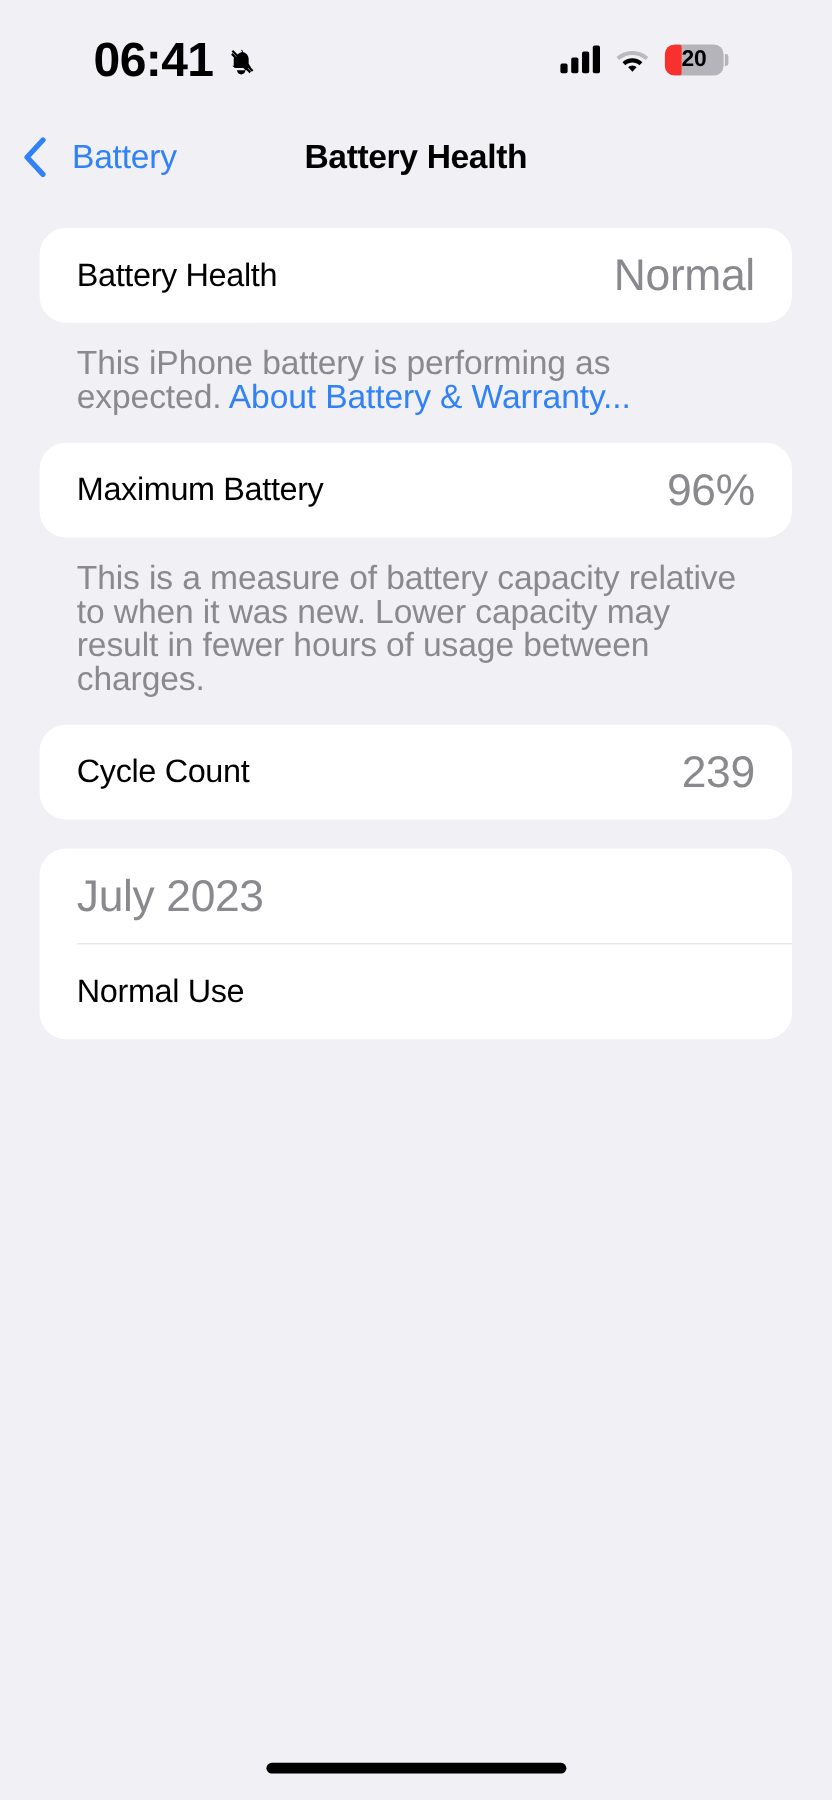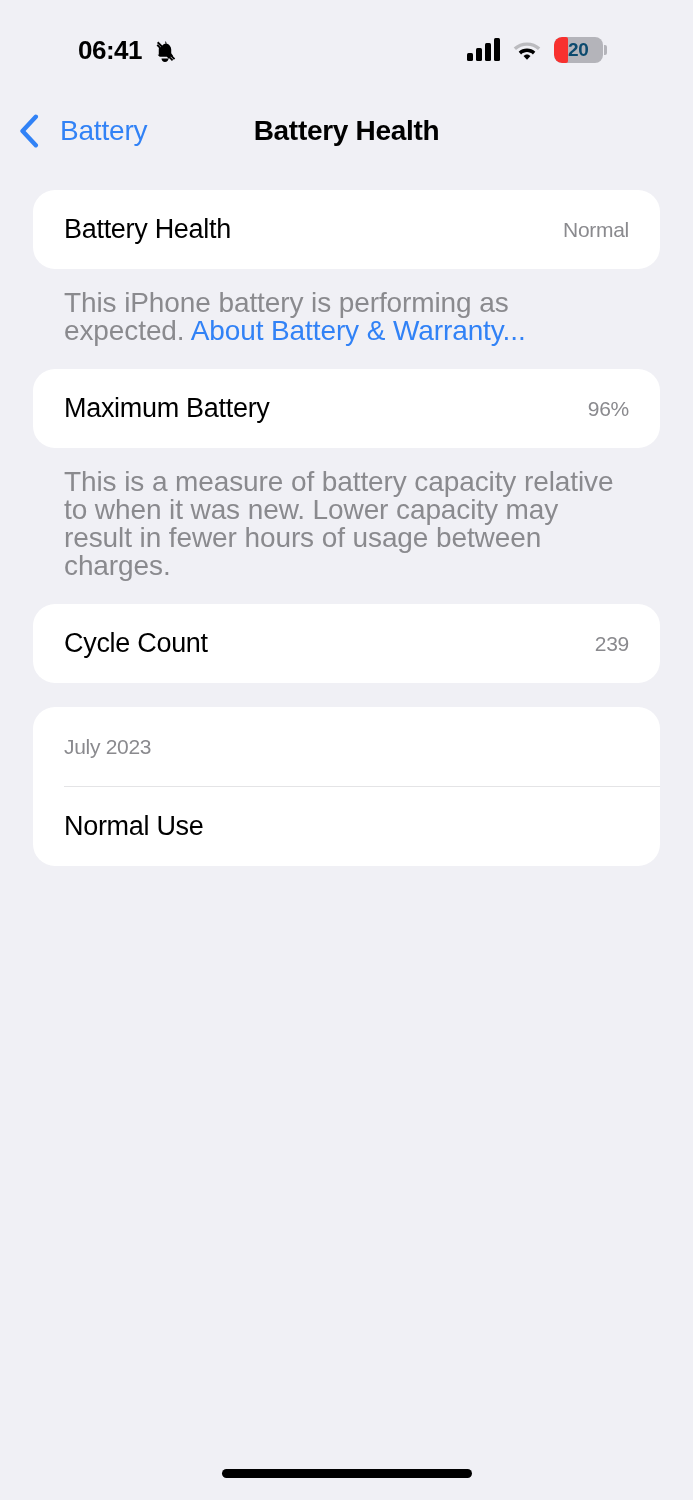--- a/index.html
+++ b/index.html
@@ -27,21 +27,21 @@
     position: relative;
   }
   .status-left {
     display: flex;
     align-items: center;
     gap: 10px;
     margin-left: 78px;
     margin-top: 4px;
   }
   .status-time {
-    font-size: 26px;
+    font-size: 40px;
     font-weight: bold;
     color: #000;
     letter-spacing: -0.5px;
     line-height: 1;
   }
   .bell-slash-icon {
     width: 26px;
     height: 26px;
     display: block;
     margin-top: 3px;
@@ -94,21 +94,21 @@
     border-radius: 8px 2px 2px 8px;
   }
   .battery-level-text {
     position: absolute;
     left: 0; right: 0; top: 0; bottom: 0;
     display: flex;
     align-items: center;
     justify-content: center;
     font-size: 19px;
     font-weight: bold;
-    color: #0c4a6e;
+    color: #000000;
     letter-spacing: -0.3px;
     z-index: 2;
   }
   .battery-cap {
     width: 3px;
     height: 10px;
     background: #b4b4ba;
     border-radius: 0 2px 2px 0;
     margin-left: 1.5px;
   }
@@ -164,21 +164,21 @@
     justify-content: space-between;
     padding: 0 31px;
     box-sizing: border-box;
   }
   .row-label {
     font-size: 27px;
     color: #000;
     letter-spacing: -0.3px;
   }
   .row-value {
-    font-size: 21px;
+    font-size: 37px;
     color: #8a8a8e;
     letter-spacing: -0.3px;
   }
   .divider {
     height: 1px;
     background: #e4e4e6;
     margin-left: 31px;
   }
   .footnote {
     font-size: 28px;

